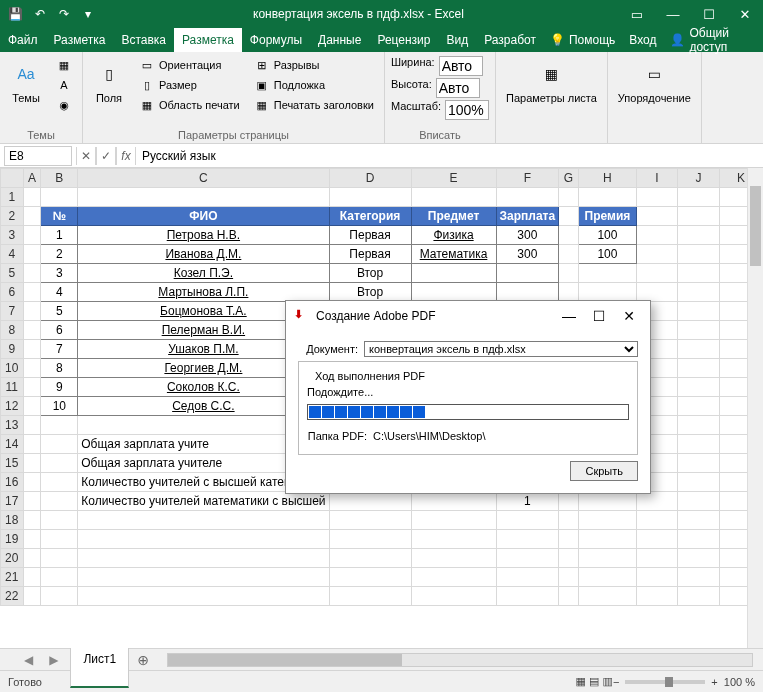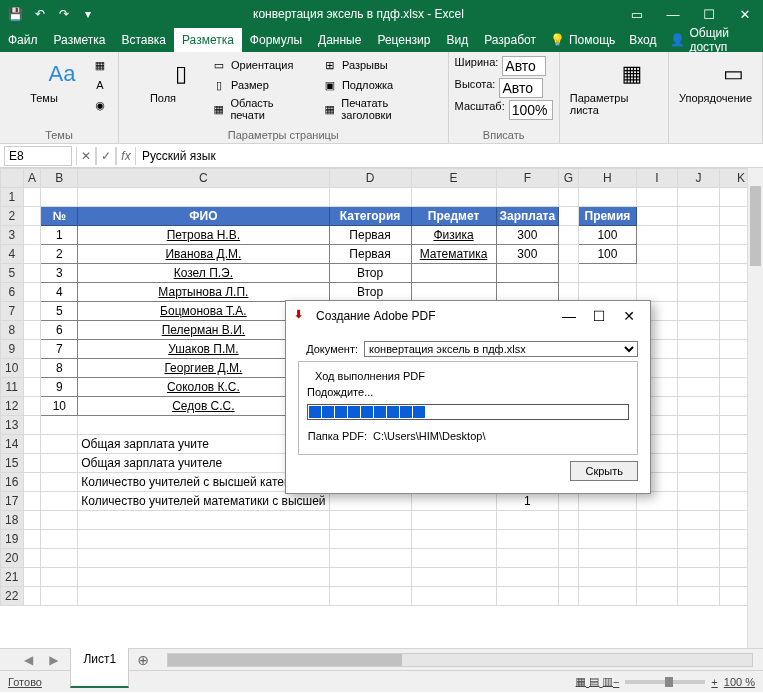--- a/index.html
+++ b/index.html
@@ -18,21 +18,21 @@
 .ribbon-tabs .tab { padding: 3px 8px; cursor: default; display: flex; align-items: center; }
 .ribbon-tabs .tab.active { background: #ffffff; color: #0d6f3f; }
 .ribbon-tabs .help { display: flex; align-items: center; gap: 4px; padding: 0 6px; }
 
 
 .ribbon { background: #f0f0f0; height: 92px; border-bottom: 1px solid #d4d4d4; display: flex; }
 .group { border-right: 1px solid #d4d4d4; padding: 4px 6px 2px; display: flex; flex-direction: column; }
 .group-body { flex: 1; display: flex; gap: 6px; align-items: flex-start; }
 .group-label { text-align: center; font-size: 11px; color: #666; padding-top: 2px; }
 .big-btn { display: flex; flex-direction: column; align-items: center; gap: 2px; padding: 2px 4px; font-size: 11px; }
-.big-btn .ico { width: 32px; height: 32px; display: flex; align-items: center; justify-content: center; font-size: 22px; margin-left: 36px; }
+.big-btn .ico { width: 32px; height: 32px; display: flex; align-items: center; justify-content: center; font-size: 14px; }
 .small-stack { display: flex; flex-direction: column; gap: 2px; }
 .small-btn { display: flex; align-items: center; gap: 4px; font-size: 11px; padding: 1px 4px; }
 .small-btn .ico { width: 16px; height: 16px; display: flex; align-items: center; justify-content: center; font-size: 11px; }
 .inline-row { display: flex; align-items: flex-start; gap: 4px; font-size: 11px; }
 .inline-row input { width: 44px; font-size: 14px; border: 1px solid #ababab; padding: 1px 2px; }
 
 
 .fbar { height: 24px; border-bottom: 1px solid #d4d4d4; display: flex; align-items: center; background: #fff; }
 .name-box { width: 68px; border: 1px solid #ccc; padding: 2px 4px; font-size: 12px; margin: 0 4px; }
 .fbar .fx-btn { width: 20px; text-align: center; color: #666; border-left: 1px solid #d4d4d4; border-right: 1px solid #d4d4d4; padding: 2px 0; }
@@ -53,21 +53,21 @@
 
 
 .sheet-tabs { height: 22px; background: #f0f0f0; border-top: 1px solid #d4d4d4; display: flex; align-items: center; padding-left: 20px; gap: 8px; font-size: 12px; }
 .sheet-tab { padding: 20px 12px; background: #fff; border: 1px solid #ccc; border-bottom: 2px solid #217346; }
 .sheet-tabs .add { color: #666; font-size: 14px; }
 .sheet-tabs .nav { color: #888; padding: 0 4px; }
 .hscroll { flex: 1; margin: 0 10px; height: 14px; background: #e6e6e6; border: 1px solid #ccc; position: relative; }
 .hscroll .thumb { position: absolute; left: 0; top: 0; width: 40%; height: 100%; background: #c1c1c1; }
 
 
-.statusbar { height: 22px; background: #f0f0f0; border-top: 1px solid #d4d4d4; display: flex; align-items: center; font-size: 11px; padding: 0 8px; color: #444; text-decoration: underline; }
+.statusbar { height: 22px; background: #f0f0f0; border-top: 1px solid #d4d4d4; display: flex; align-items: center; font-size: 11px; padding: 0 8px; color: #444; }
 .statusbar .spacer { flex: 1; }
 .zoom-ctl { display: flex; align-items: center; gap: 6px; }
 .zoom-slider { width: 80px; height: 4px; background: #ccc; position: relative; }
 .zoom-slider .knob { position: absolute; left: 50%; top: -3px; width: 8px; height: 10px; background: #888; }
 
 
 .dialog { position: absolute; left: 285px; top: 300px; width: 366px; background: #fff; border: 1px solid #888; box-shadow: 4px 4px 10px rgba(0,0,0,.3); z-index: 50; font-size: 11px; }
 .dlg-title { height: 30px; display: flex; align-items: center; padding: 0 8px; gap: 6px; }
 .dlg-title .pdf-icon { width: 16px; height: 16px; color: #c00; font-weight: bold; }
 .dlg-title .t { flex: 1; font-size: 12px; }

